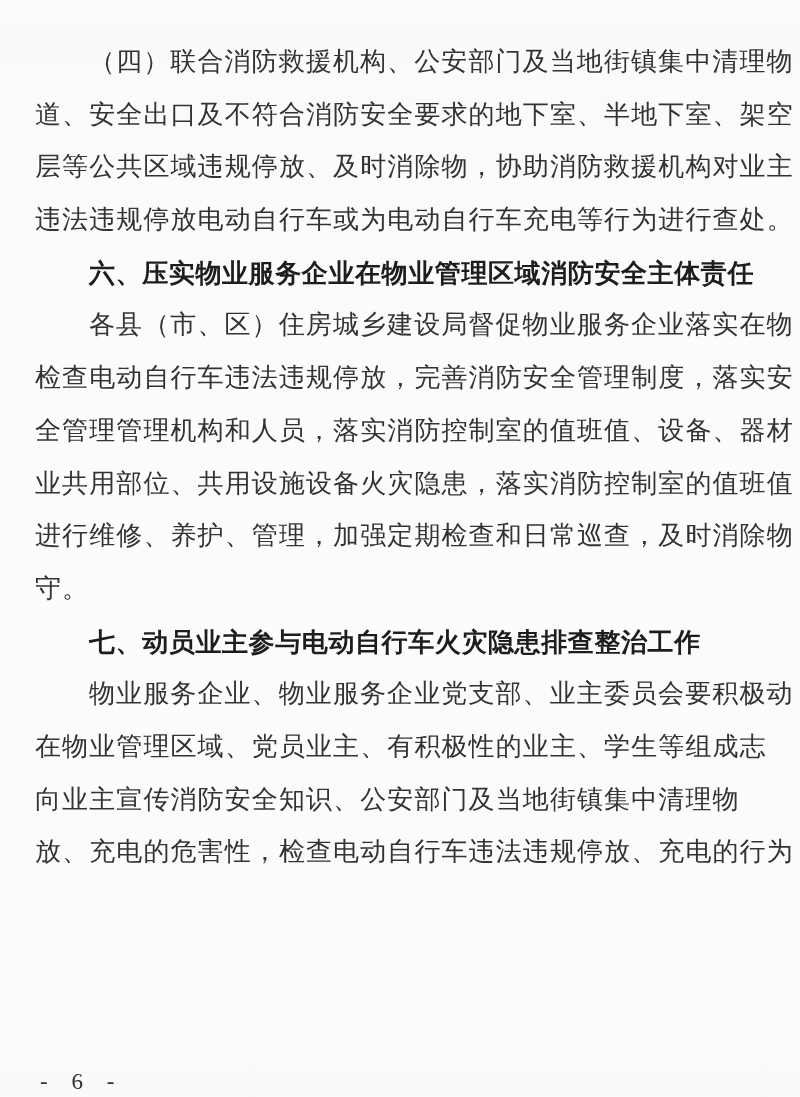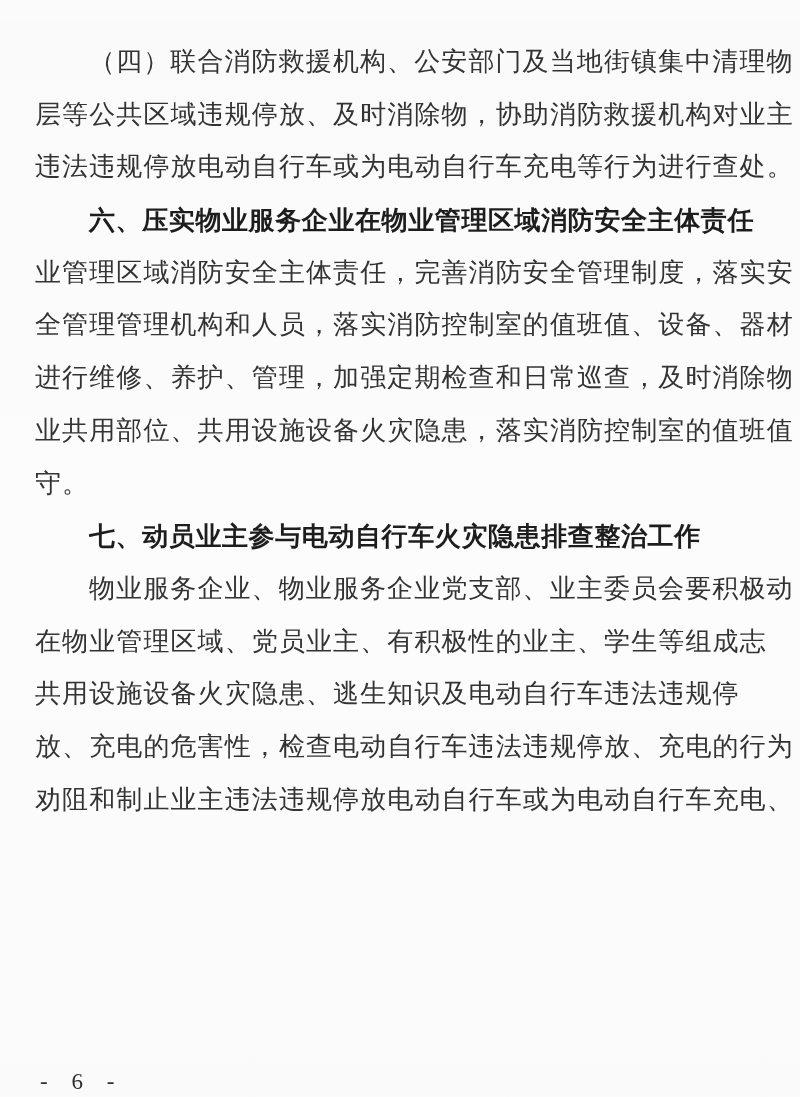--- a/index.html
+++ b/index.html
@@ -63,36 +63,37 @@
   }
 </style>
 </head>
 <body>
 
 <div class="page">
 
   <div class="text-area">
 
     <div class="line indent">（四）联合消防救援机构、公安部门及当地街镇集中清理物</div>
+    <div class="line">道、安全出口及不符合消防安全要求的地下室、半地下室、架空</div>
     <div class="line">层等公共区域违规停放、及时消除物，协助消防救援机构对业主</div>
     <div class="line">违法违规停放电动自行车或为电动自行车充电等行为进行查处。</div>
 
     <div class="line indent heading">六、压实物业服务企业在物业管理区域消防安全主体责任</div>
 
-    <div class="line">业管理区域消防安全主体责任，完善消防安全管理制度，落实安</div>
+    <div class="line indent">各县（市、区）住房城乡建设局督促物业服务企业落实在物</div>
+    <div class="line">检查电动自行车违法违规停放，完善消防安全管理制度，落实安</div>
     <div class="line">全管理管理机构和人员，落实消防控制室的值班值、设备、器材</div>
+    <div class="line">业共用部位、共用设施设备火灾隐患，落实消防控制室的值班值</div>
     <div class="line">进行维修、养护、管理，加强定期检查和日常巡查，及时消除物</div>
-    <div class="line">业共用部位、共用设施设备火灾隐患，落实消防控制室的值班值</div>
     <div class="line">守。</div>
 
     <div class="line indent heading">七、动员业主参与电动自行车火灾隐患排查整治工作</div>
 
     <div class="line indent">物业服务企业、物业服务企业党支部、业主委员会要积极动</div>
     <div class="line">在物业管理区域、党员业主、有积极性的业主、学生等组成志</div>
-    <div class="line">共用设施设备火灾隐患、逃生知识及电动自行车违法违规停</div>
+    <div class="line">向业主宣传消防安全知识、公安部门及当地街镇集中清理物</div>
     <div class="line">放、充电的危害性，检查电动自行车违法违规停放、充电的行为，</div>
-    <div class="line">劝阻和制止业主违法违规停放电动自行车或为电动自行车充电、</div>
 
   </div>
 
   <div class="page-number">- 6 -</div>
 
 </div>
 
 </body></html>

